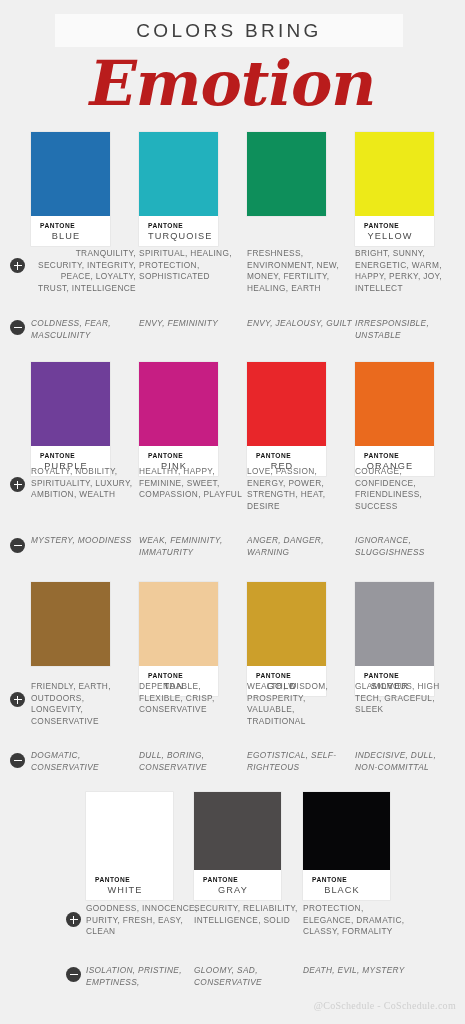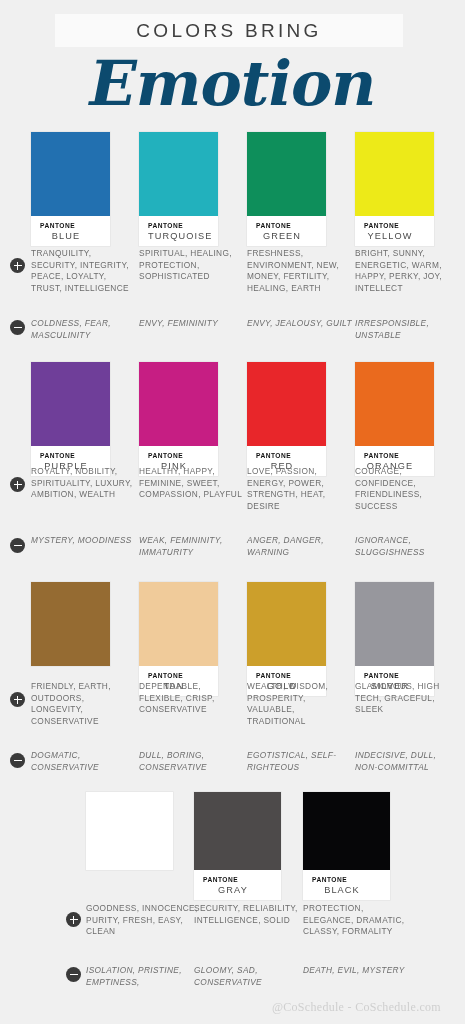--- a/index.html
+++ b/index.html
@@ -39,21 +39,21 @@
   .script-title {
     position: absolute;
     left: 0; top: 48px;
     width: 465px;
     text-align: center;
     font-family: "DejaVu Serif", serif;
     font-style: italic;
     font-weight: 700;
     font-size: 62px;
     line-height: 72px;
-    color: #0c4a6e;
+    color: #b91c1c;
     letter-spacing: -1px;
   }
 
   .card {
     position: absolute;
     background: #ffffff;
     box-shadow: 0 0 0 0.6px #e3e3e3;
   }
   .chip {
     width: 100%;
@@ -108,22 +108,22 @@
     position: absolute;
     font-size: 8.3px;
     line-height: 11.6px;
     letter-spacing: 0.35px;
     color: #6d6d6d;
   }
   .attr.neg { font-style: italic; }
 
   .credit {
     position: absolute;
-    right: 24px;
-    font-size: 12px;
+    right: 9px;
+    font-size: 10px;
     letter-spacing: 0.3px;
     color: #cfcfcf;
     font-family: "Liberation Serif", serif;
   }
 </style>
 </head>
 <body>
 
 <div id="page">
 
@@ -136,37 +136,33 @@
   <div id="body-layer">
       <div class="sign plus" style="left: 10px; top: 258px;"></div>
       <div class="sign" style="left: 10px; top: 320px;"></div>
       <div class="card" style="left: 31px; top: 132px; width: 79px;">
         <div class="chip" style="height: 84px; background: rgb(34, 112, 176);"></div>
         <div class="card-label">
           <span class="brand">PANTONE</span>
           <span class="cname">BLUE</span>
         </div>
       </div>
-      <div class="attr pos" style="left: 31px; top: 248px; width: 105px;">TRANQUILITY, SECURITY, INTEGRITY, PEACE, LOYALTY, TRUST, INTELLIGENCE</div>
+      <div class="attr pos" style="left: 31px; top: 248px; width: 105px; text-align: right;">TRANQUILITY, SECURITY, INTEGRITY, PEACE, LOYALTY, TRUST, INTELLIGENCE</div>
       <div class="attr neg" style="left: 31px; top: 318px; width: 105px;">COLDNESS, FEAR, MASCULINITY</div>
       <div class="card" style="left: 139px; top: 132px; width: 79px;">
         <div class="chip" style="height: 84px; background: rgb(34, 177, 189);"></div>
         <div class="card-label">
           <span class="brand">PANTONE</span>
           <span class="cname">TURQUOISE</span>
         </div>
       </div>
       <div class="attr pos" style="left: 139px; top: 248px; width: 105px;">SPIRITUAL, HEALING, PROTECTION, SOPHISTICATED</div>
       <div class="attr neg" style="left: 139px; top: 318px; width: 105px;">ENVY, FEMININITY</div>
       <div class="card" style="left: 247px; top: 132px; width: 79px;">
         <div class="chip" style="height: 84px; background: rgb(14, 143, 91);"></div>
-        <div class="card-label">
-          <span class="brand">PANTONE</span>
-          <span class="cname">GREEN</span>
-        </div>
       </div>
       <div class="attr pos" style="left: 247px; top: 248px; width: 105px;">FRESHNESS, ENVIRONMENT, NEW, MONEY, FERTILITY, HEALING, EARTH</div>
       <div class="attr neg" style="left: 247px; top: 318px; width: 105px;">ENVY, JEALOUSY, GUILT</div>
       <div class="card" style="left: 355px; top: 132px; width: 79px;">
         <div class="chip" style="height: 84px; background: rgb(237, 234, 24);"></div>
         <div class="card-label">
           <span class="brand">PANTONE</span>
           <span class="cname">YELLOW</span>
         </div>
       </div>
@@ -241,20 +237,24 @@
           <span class="brand">PANTONE</span>
           <span class="cname">SILVER</span>
         </div>
       </div>
       <div class="attr pos" style="left: 355px; top: 681px; width: 105px;">GLAMOROUS, HIGH TECH, GRACEFUL, SLEEK</div>
       <div class="attr neg" style="left: 355px; top: 750px; width: 105px;">INDECISIVE, DULL, NON-COMMITTAL</div>
       <div class="sign plus" style="left: 66px; top: 912px;"></div>
       <div class="sign" style="left: 66px; top: 967px;"></div>
       <div class="card" style="left: 86px; top: 792px; width: 87px;">
         <div class="chip" style="height: 78px; background: rgb(255, 255, 255);"></div>
+        <div class="card-label">
+          <span class="brand">PANTONE</span>
+          <span class="cname">WHITE</span>
+        </div>
       </div>
       <div class="attr pos" style="left: 86px; top: 903px; width: 113px;">GOODNESS, INNOCENCE, PURITY, FRESH, EASY, CLEAN</div>
       <div class="attr neg" style="left: 86px; top: 965px; width: 113px;">ISOLATION, PRISTINE, EMPTINESS,</div>
       <div class="card" style="left: 194px; top: 792px; width: 87px;">
         <div class="chip" style="height: 78px; background: rgb(77, 74, 74);"></div>
         <div class="card-label">
           <span class="brand">PANTONE</span>
           <span class="cname">GRAY</span>
         </div>
       </div>

